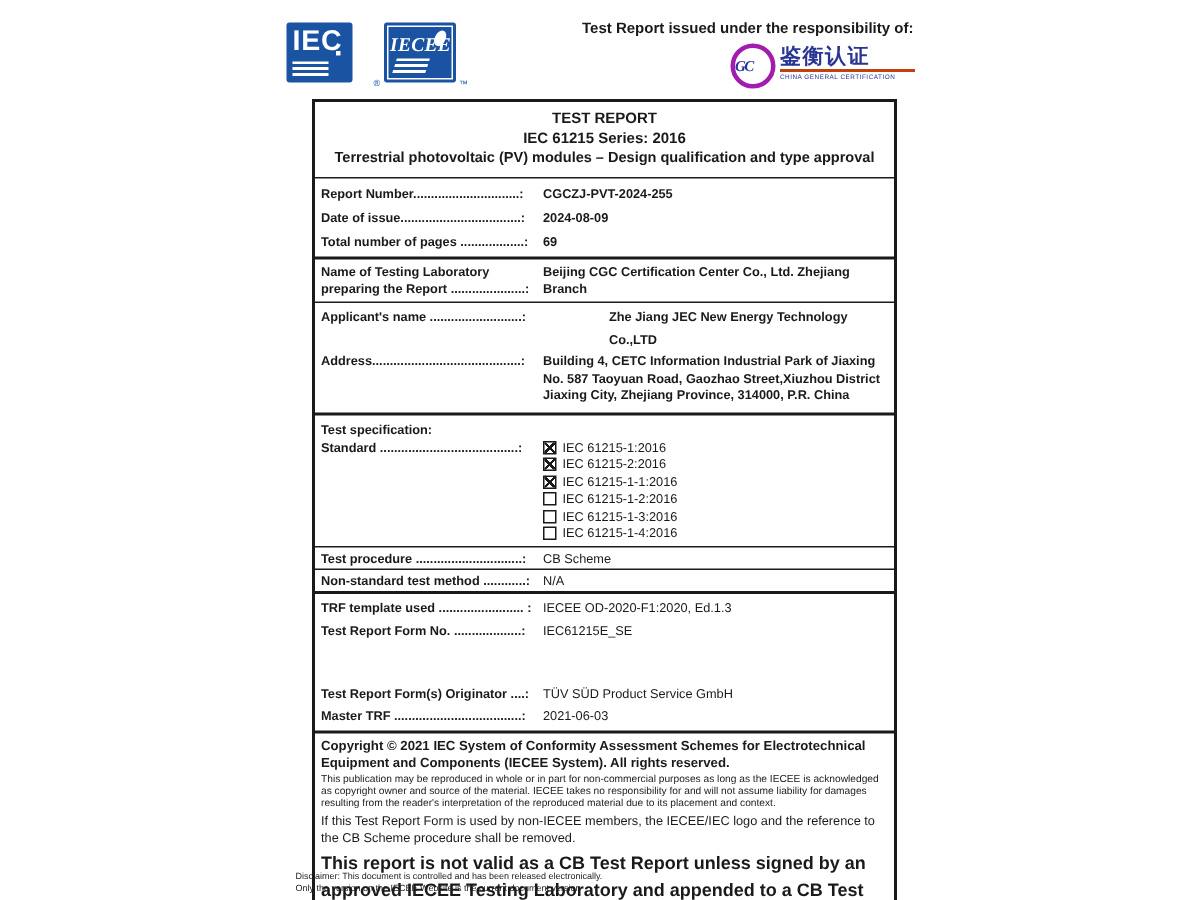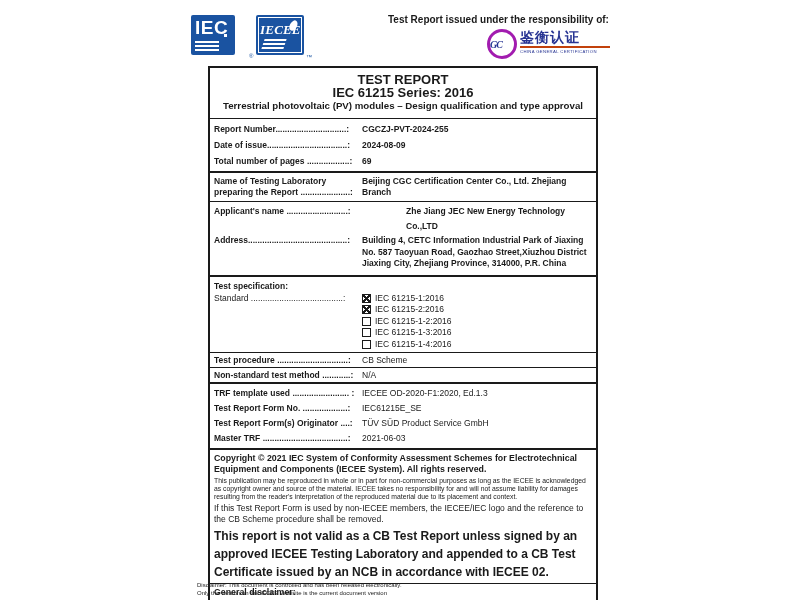--- a/index.html
+++ b/index.html
@@ -35,41 +35,41 @@
   .cgc-caption{display:block;font-size:5px;color:#283593;white-space:nowrap;transform:scale(.85);
                transform-origin:left top;margin-top:1px;letter-spacing:.4px;}
 
   
   .report{position:absolute;left:208px;top:66px;width:386px;border:2px solid #1a1a1a;background:#fff;}
   .sec{border-top:1px solid #1a1a1a;}
   .sec.first{border-top:none;}
   .sec.thick{border-top-width:2px;}
 
   .title-box{text-align:center;font-weight:bold;padding:5px 2px 6px 2px;}
-  .title-l1,.title-l2{font-size:13px;line-height:13px;}
+  .title-l1,.title-l2{font-size:10px;line-height:13px;}
   .title-l3{font-size:9.7px;line-height:13px;white-space:nowrap;}
 
   .frow{display:flex;font-size:8.5px;line-height:16px;}
   .flabel{width:148px;padding-left:4px;font-weight:bold;flex-shrink:0;white-space:nowrap;overflow:hidden;}
   .fvalue{flex:1;padding-right:4px;}
   .bold{font-weight:bold;}
   .pad-v{padding:2px 0;}
 
   .lab-row{display:flex;font-size:8.5px;padding:3px 0;}
   .lab-label{width:148px;padding-left:4px;font-weight:bold;line-height:11px;flex-shrink:0;}
   .lab-label span{display:block;white-space:nowrap;overflow:hidden;}
   .lab-value{flex:1;font-weight:bold;line-height:11px;padding-right:4px;}
 
   .addr-row{display:flex;font-size:8.5px;margin-top:1px;padding-bottom:3px;}
   .addr-label{width:148px;padding-left:4px;font-weight:bold;flex-shrink:0;white-space:nowrap;overflow:hidden;line-height:11.5px;}
   .addr-value{flex:1;font-weight:bold;line-height:11.5px;padding-right:4px;}
 
   .spec-heading{font-weight:bold;font-size:8.5px;padding:3px 0 1px 4px;line-height:12px;}
   .std-row{display:flex;font-size:8.5px;padding-bottom:2px;}
-  .std-label{width:148px;padding-left:4px;font-weight:normal;line-height:11.5px;flex-shrink:0;white-space:nowrap;overflow:hidden;}
+  .std-label{width:148px;padding-left:4px;font-weight:bold;line-height:11.5px;flex-shrink:0;white-space:nowrap;overflow:hidden;}
   .std-list{flex:1;}
   .chk-row{display:flex;align-items:center;height:11.5px;}
   .chk{width:7px;height:7px;border:1px solid #1a1a1a;margin-right:4px;flex-shrink:0;}
   .chk.checked{background:
       linear-gradient(45deg,transparent 42%,#1a1a1a 42%,#1a1a1a 58%,transparent 58%),
       linear-gradient(135deg,transparent 42%,#1a1a1a 42%,#1a1a1a 58%,transparent 58%);}
   .chk-label{font-size:8.5px;line-height:11.5px;}
   .slim{line-height:14px;}
 
   .cr-box{padding:3px 4px 2px 4px;}
@@ -167,20 +167,24 @@
         <span class="std-list">
           <span class="chk-row">
             <span class="chk checked"></span>
             <span class="chk-label">IEC 61215-1:2016</span>
           </span>
           <span class="chk-row">
             <span class="chk checked"></span>
             <span class="chk-label">IEC 61215-2:2016</span>
           </span>
           <span class="chk-row">
+            <span class="chk checked"></span>
+            <span class="chk-label">IEC 61215-1-1:2016</span>
+          </span>
+          <span class="chk-row">
             <span class="chk"></span>
             <span class="chk-label">IEC 61215-1-2:2016</span>
           </span>
           <span class="chk-row">
             <span class="chk"></span>
             <span class="chk-label">IEC 61215-1-3:2016</span>
           </span>
           <span class="chk-row">
             <span class="chk"></span>
             <span class="chk-label">IEC 61215-1-4:2016</span>
@@ -204,21 +208,21 @@
 
     <div class="sec thick pad-v">
       <div class="frow" style="line-height:15px;">
         <span class="flabel">TRF template used ........................ :</span>
         <span class="fvalue">IECEE OD-2020-F1:2020, Ed.1.3</span>
       </div>
       <div class="frow" style="line-height:15px;">
         <span class="flabel">Test Report Form No. ...................:</span>
         <span class="fvalue">IEC61215E_SE</span>
       </div>
-      <div class="frow" style="line-height:15px;">
+      <div class="frow" style="line-height:15px;margin-top:27px;">
         <span class="flabel">Test Report Form(s) Originator ....:</span>
         <span class="fvalue">TÜV SÜD Product Service GmbH</span>
       </div>
       <div class="frow" style="line-height:15px;">
         <span class="flabel">Master TRF ....................................:</span>
         <span class="fvalue">2021-06-03</span>
       </div>
     </div>
 
     <div class="sec thick cr-box">

